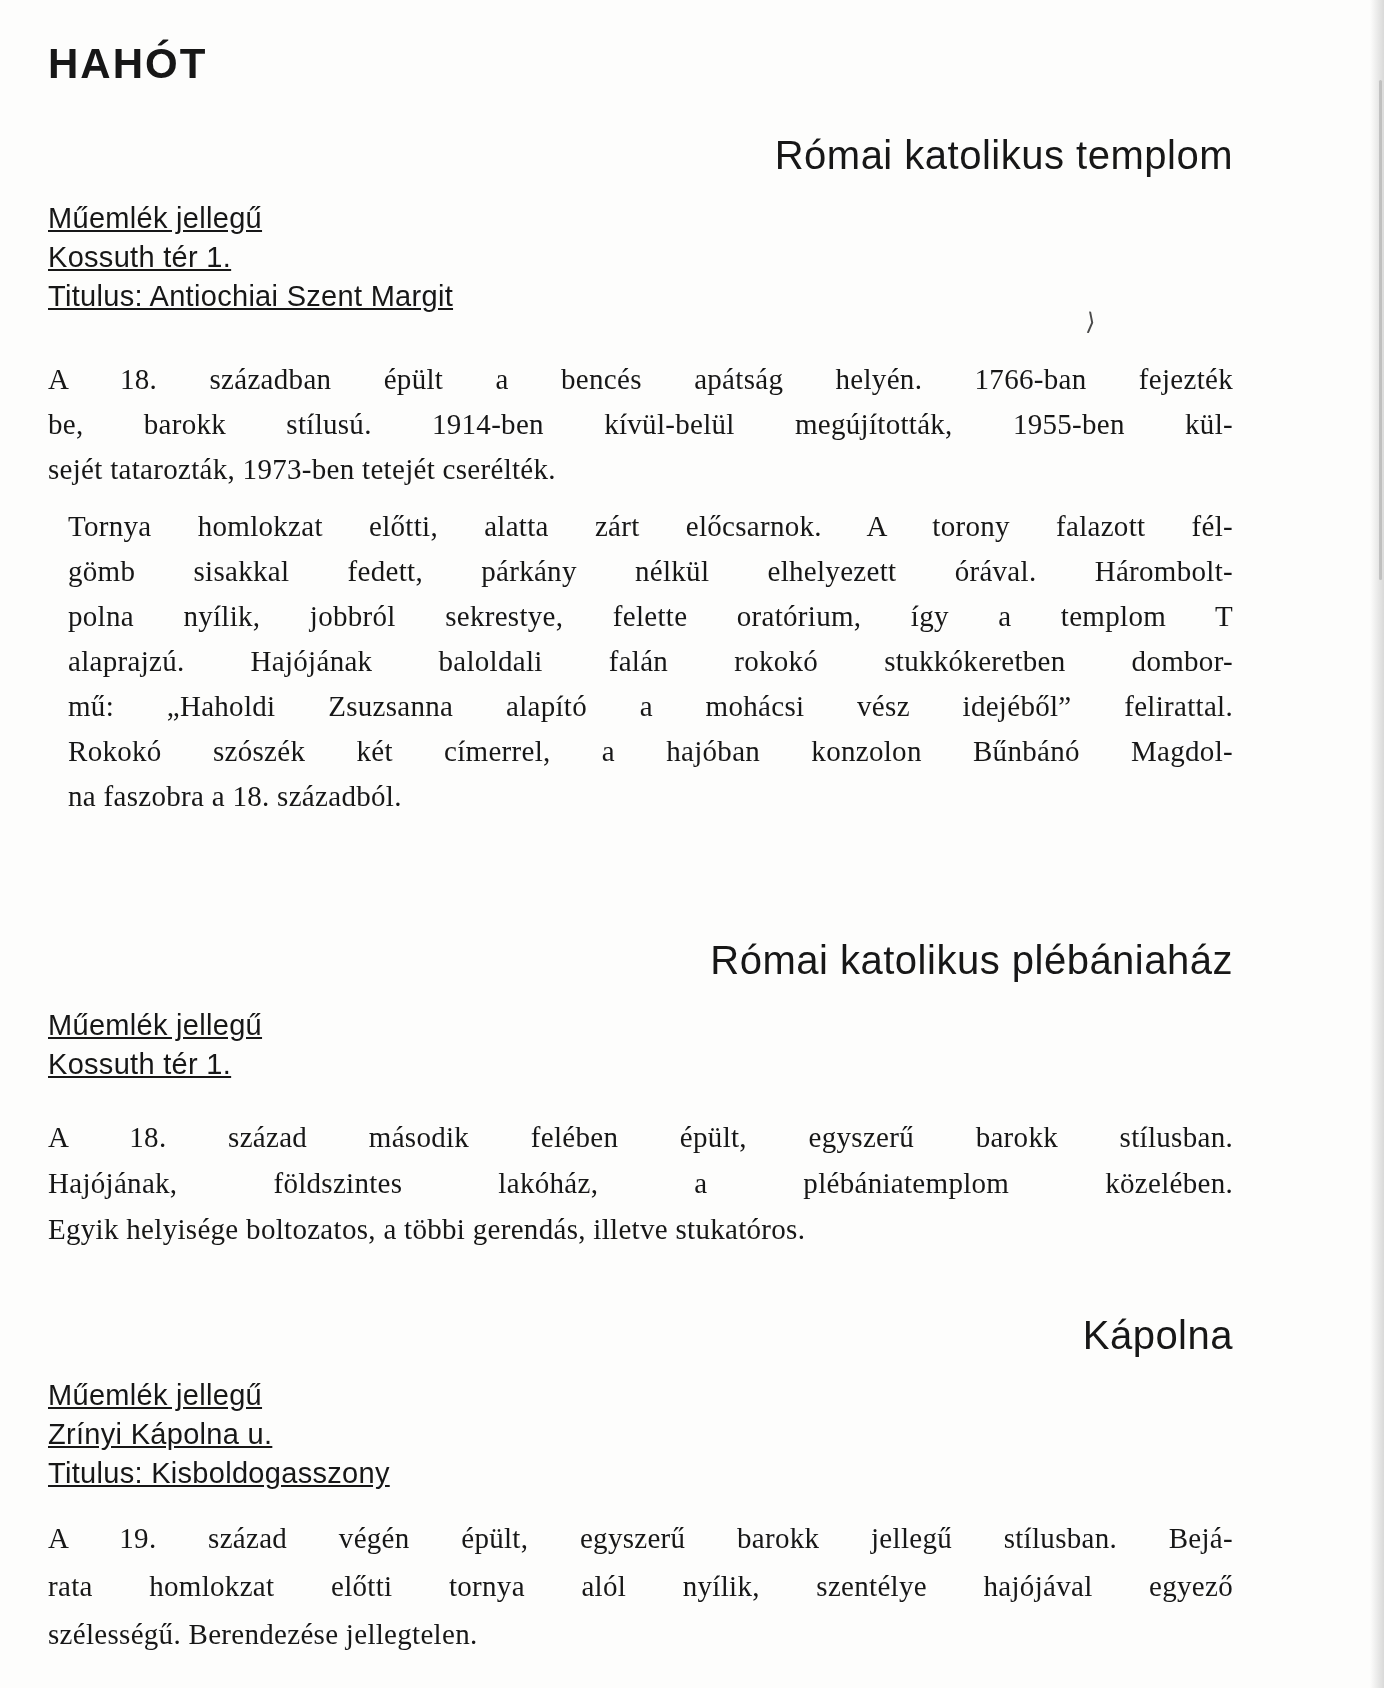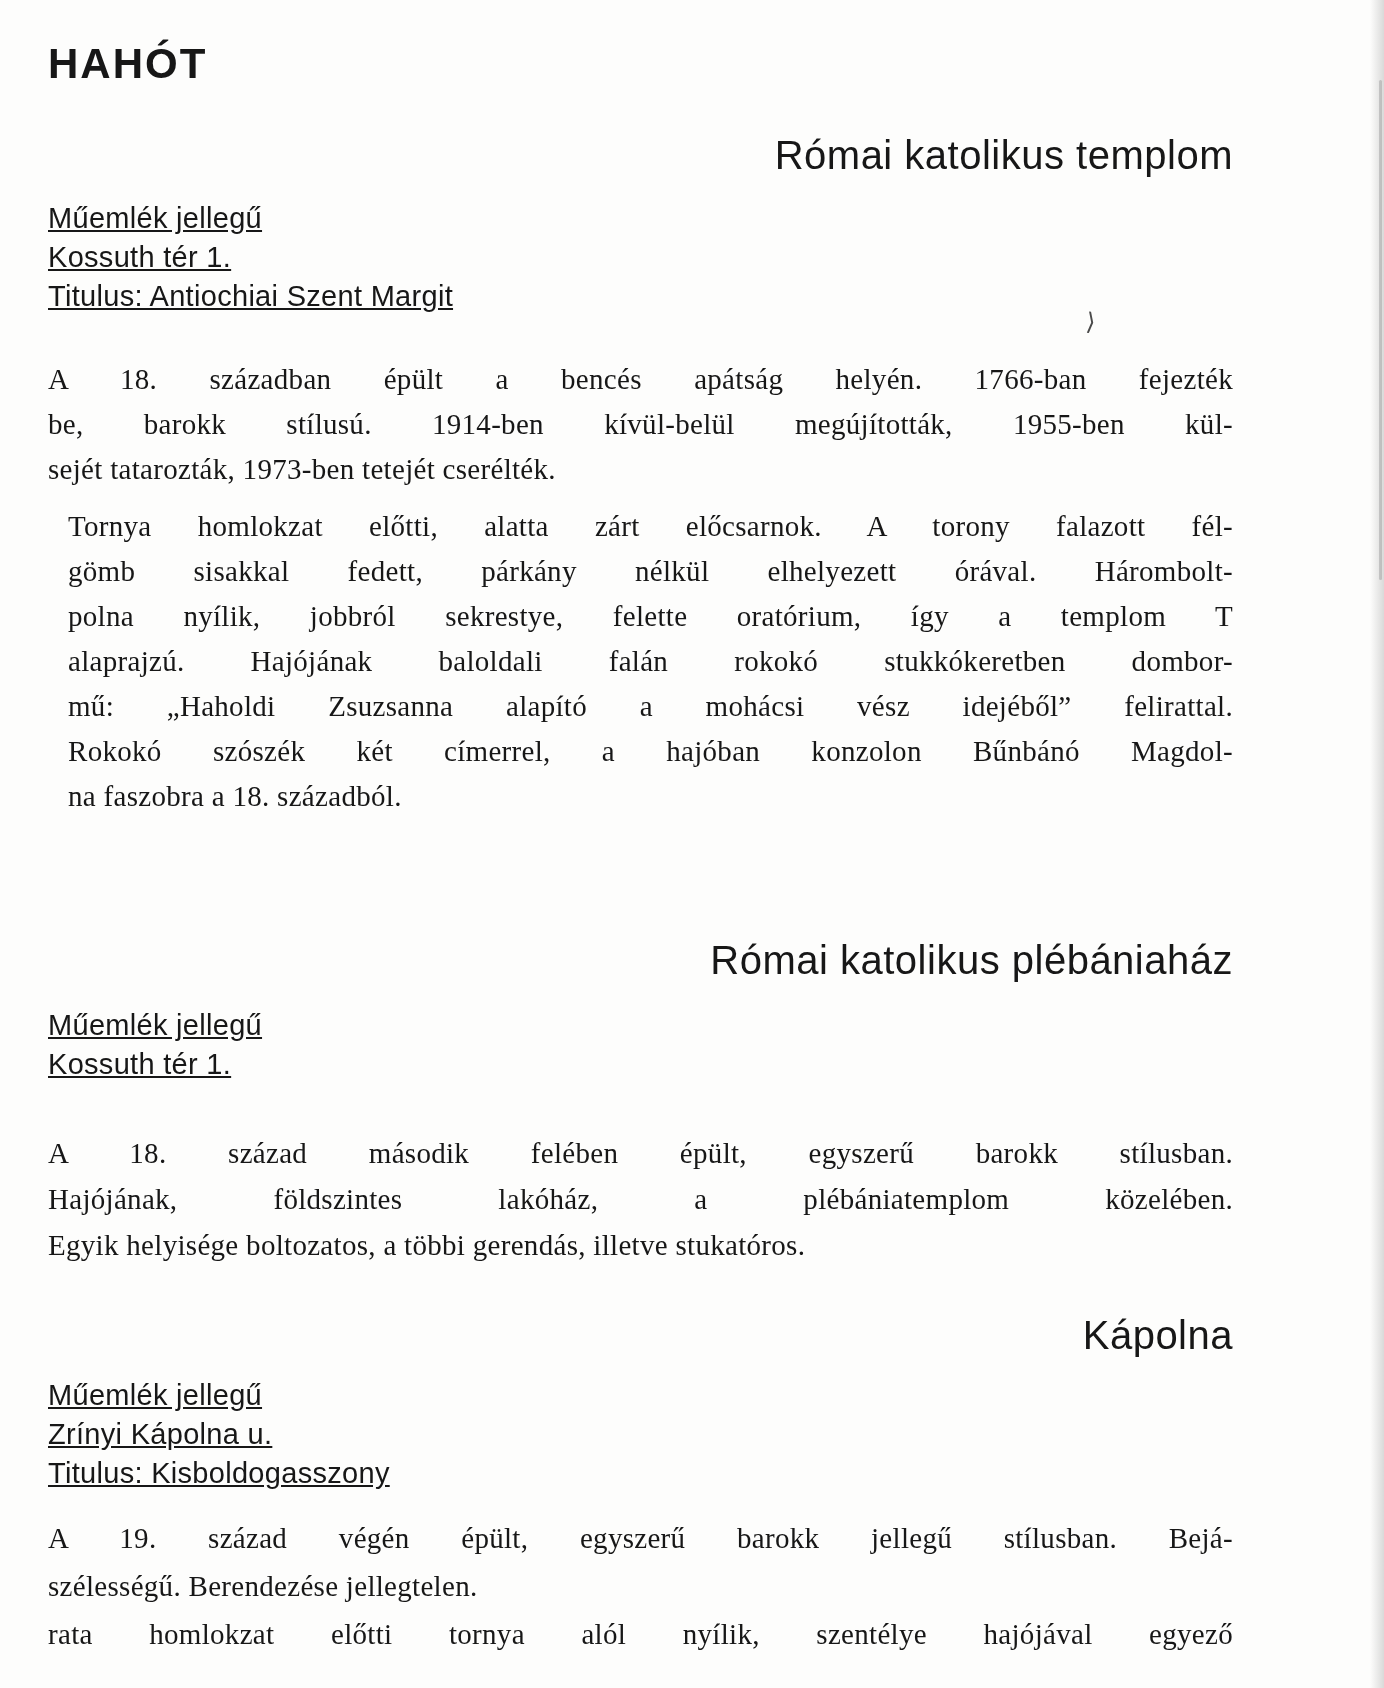--- a/index.html
+++ b/index.html
@@ -52,21 +52,21 @@
     text-align-last: justify;
   }
   #s1-heading { top: 135px; }
   #s1-meta    { top: 199px; }
   #s1-p1      { top: 357px; }
   #s1-p1 .bline { line-height: 45px; }
   #s1-p2      { top: 504px; }
   #s1-p2 .bline { line-height: 45px; margin-left: 20px; }
   #s2-heading { top: 940px; }
   #s2-meta    { top: 1006px; }
-  #s2-p1      { top: 1114px; margin-top: 16px; }
+  #s2-p1      { top: 1114px; }
   #s2-p1 .bline { line-height: 46px; }
   #s3-heading { top: 1315px; }
   #s3-meta    { top: 1376px; }
   #s3-p1      { top: 1514px; }
   #s3-p1 .bline { line-height: 48px; }
   .artifact-mark {
     position: absolute;
     left: 1086px;
     top: 308px;
     font-size: 24px;
@@ -138,21 +138,21 @@
   <div class="block sec-heading" id="s3-heading">Kápolna</div>
 
   <div class="block meta-block" id="s3-meta">
     <div class="meta-line">Műemlék jellegű</div>
     <div class="meta-line">Zrínyi Kápolna u.</div>
     <div class="meta-line">Titulus: Kisboldogasszony</div>
   </div>
 
   <div class="block para" id="s3-p1">
     <div class="bline jline">A 19. század végén épült, egyszerű barokk jellegű stílusban. Bejá-</div>
+    <div class="bline jline">rata homlokzat előtti tornya alól nyílik, szentélye hajójával egyező</div>
     <div class="bline">szélességű. Berendezése jellegtelen.</div>
-    <div class="bline jline">rata homlokzat előtti tornya alól nyílik, szentélye hajójával egyező</div>
   </div>
 
   <span class="artifact-mark">⟩</span>
   <div class="scan-edge"></div>
   <div class="scan-edge-dark"></div>
 
 </div>
 
 </body></html>

